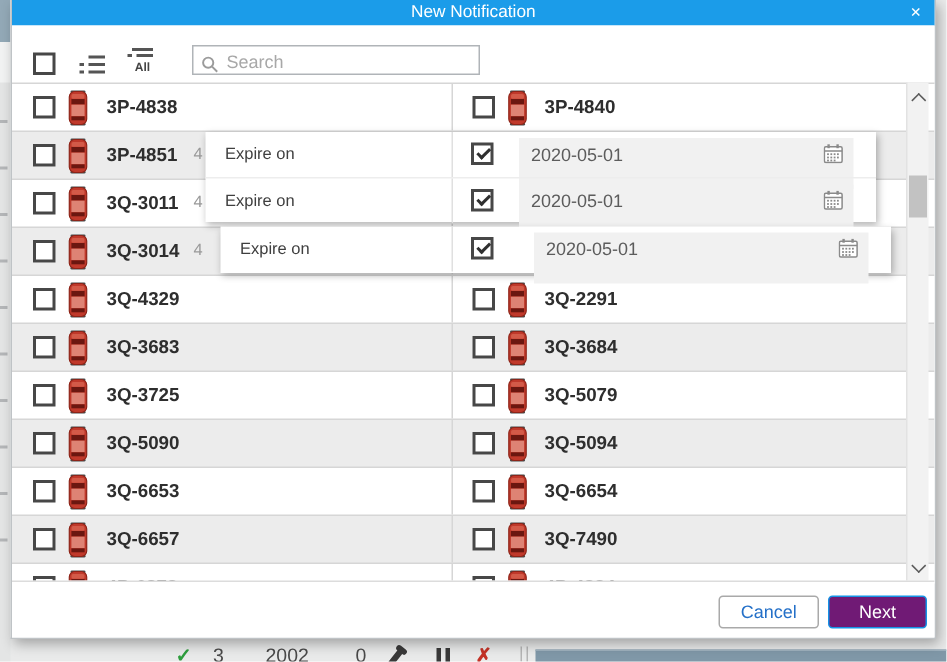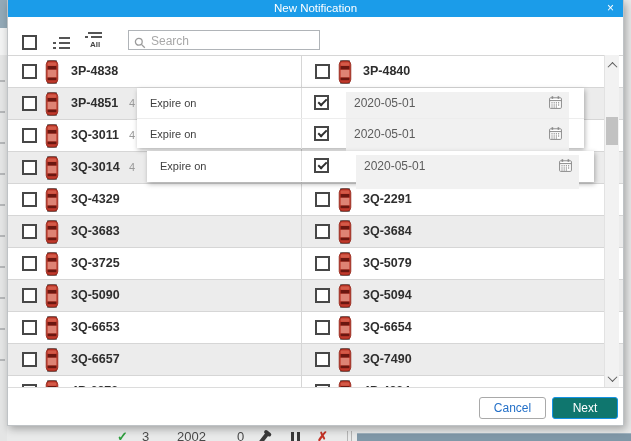--- a/index.html
+++ b/index.html
@@ -86,21 +86,21 @@
   .ovA .ov-div{left:164px;} .ovB .ov-div{left:154px;}
   .ovA .ov-cb{left:177px;top:7px;} .ovB .ov-cb{left:167px;top:7px;}
   .datefield{position:absolute;left:209px;top:4px;width:223px;height:34px;background:#f1f1f1;
              font-size:12px;color:#5c5c5c;line-height:22px;padding-left:8px;box-sizing:border-box;}
   .cal{position:absolute;right:7px;top:4px;width:13px;height:13px;}
 
   
   .footer{position:absolute;left:0;bottom:0;width:615px;height:38px;background:#fff;border-top:1px solid #dcdcdc;box-sizing:border-box;}
   .btn{position:absolute;top:9px;height:22px;font-size:12px;line-height:20px;text-align:center;border-radius:3px;cursor:pointer;box-sizing:border-box;}
   .btn-cancel{right:77px;width:67px;background:#fff;border:1px solid #a9a9a9;color:#2470c8;}
-  .btn-next{right:5px;width:66px;background:#0f766e;border:1px solid #1593e6;color:#fff;}
+  .btn-next{right:5px;width:66px;background:#701a75;border:1px solid #1593e6;color:#fff;}
 </style>
 </head>
 <body>
 
 <svg width="0" height="0" style="position:absolute">
   <defs>
     <symbol id="car-sym" viewBox="0 0 14 24">
       <rect x="2" y="0.3" width="10" height="1.8" rx="0.9" fill="#4a4a4a"></rect>
       <rect x="2" y="21.9" width="10" height="1.8" rx="0.9" fill="#4a4a4a"></rect>
       <rect x="1.2" y="1" width="11.6" height="22" rx="3.6" fill="#c0392b" stroke="#8e2418" stroke-width="0.8"></rect>

